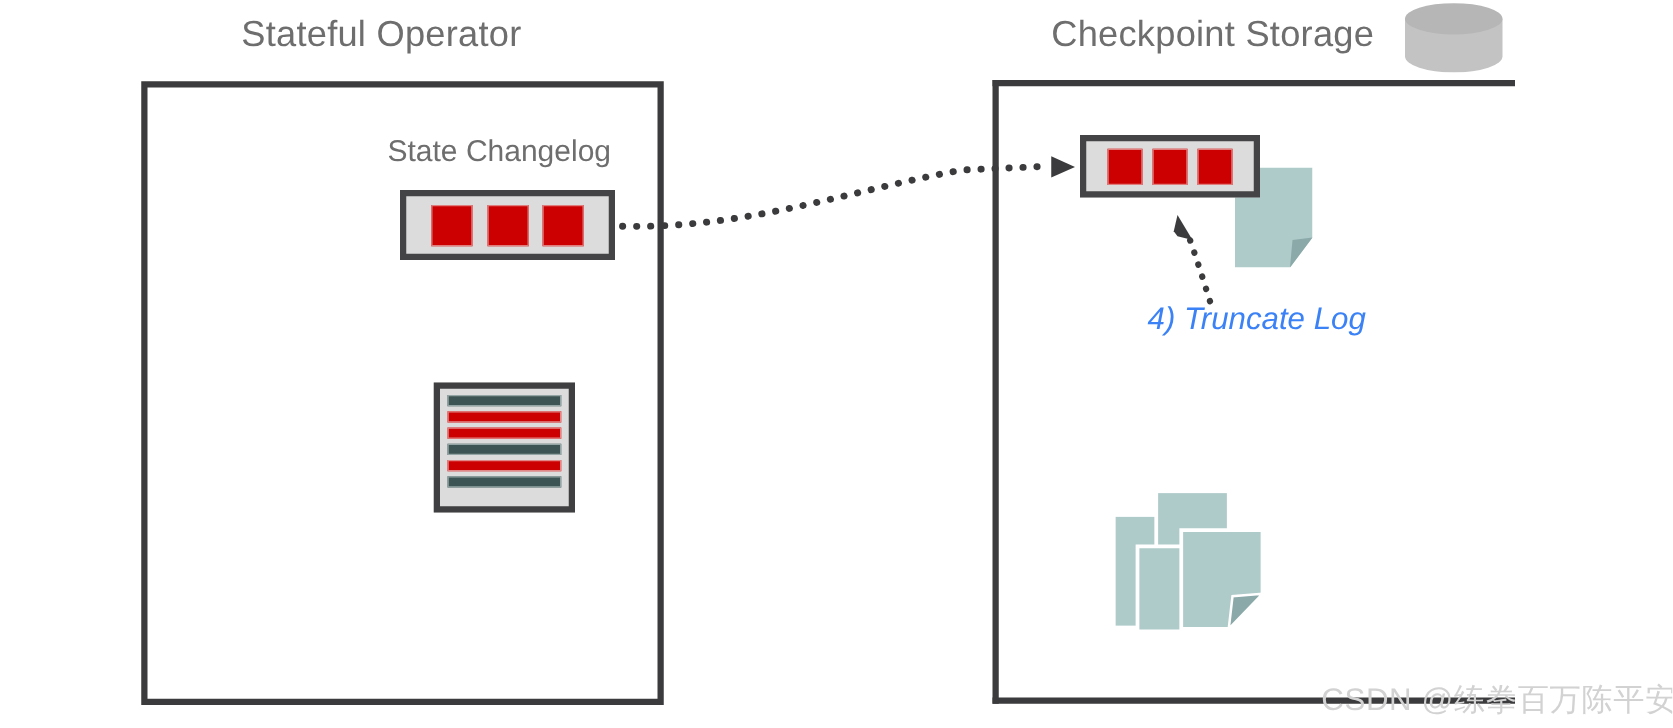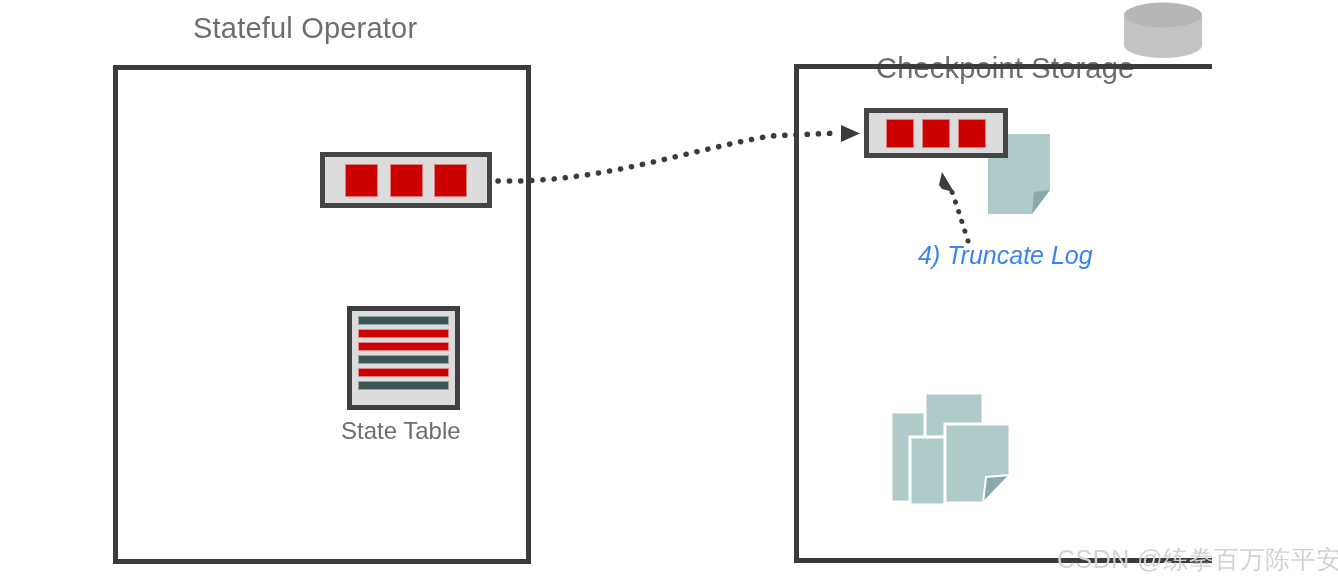--- a/index.html
+++ b/index.html
@@ -24,21 +24,21 @@
   .panel-title {
     position: absolute;
     font-family: "Liberation Sans", sans-serif;
     font-size: 29px;
     font-weight: 400;
     color: #6e6e6e;
     letter-spacing: 0.2px;
     white-space: nowrap;
   }
   #title-stateful-operator { left: 193px; top: 12px; }
-  #title-checkpoint-storage { left: 876px; top: 12px; margin-top: 40px; }
+  #title-checkpoint-storage { left: 841px; top: 12px; }
 
   
   .panel-frame {
     position: absolute;
     border: 5px solid #3b3b3d;
     background: transparent;
     box-sizing: border-box;
   }
   #panel-left {
     left: 113px;
@@ -179,37 +179,37 @@
 </style>
 </head>
 <body>
 
 <div id="stage">
 
   <div class="panel-title" id="title-stateful-operator">Stateful Operator</div>
 
   <div class="panel-frame" id="panel-left"></div>
 
+  <div class="elem-label" id="label-state-changelog">State Changelog</div>
 
   <div class="changelog" id="changelog-left">
     <div class="seg"></div>
     <div class="seg"></div>
     <div class="seg"></div>
   </div>
 
   <div id="state-table-widget">
     <div class="row teal"></div>
     <div class="row red"></div>
     <div class="row red"></div>
     <div class="row teal"></div>
     <div class="row red"></div>
     <div class="row teal"></div>
   </div>
 
-  <div class="elem-label" id="label-state-table">State Table</div>
 
   <div class="panel-title" id="title-checkpoint-storage">Checkpoint Storage</div>
 
   <svg id="db-cylinder" viewBox="0 0 82 56">
     <path d="M2,13 L2,43 A39,13 0 0,0 80,43 L80,13 Z" fill="#c3c3c3"></path>
     <ellipse cx="41" cy="13" rx="39" ry="12.5" fill="#b6b6b6"></ellipse>
   </svg>
 
   <div class="panel-frame" id="panel-right"></div>
 

